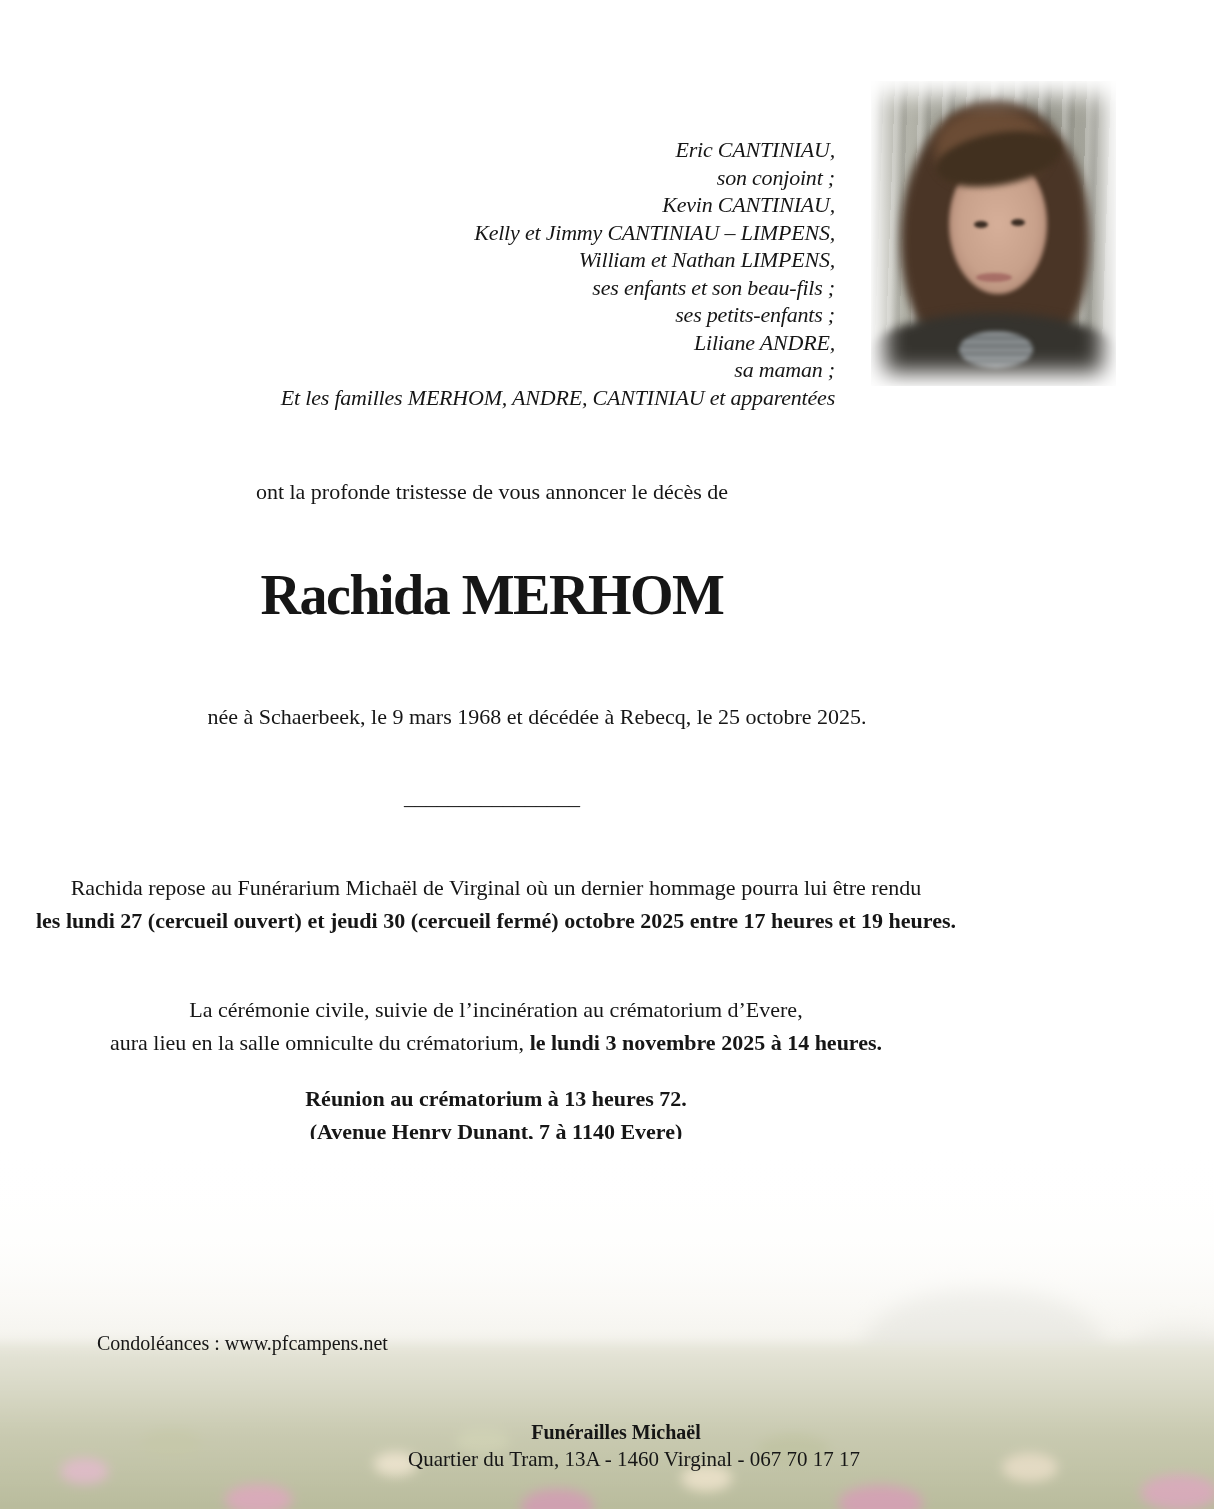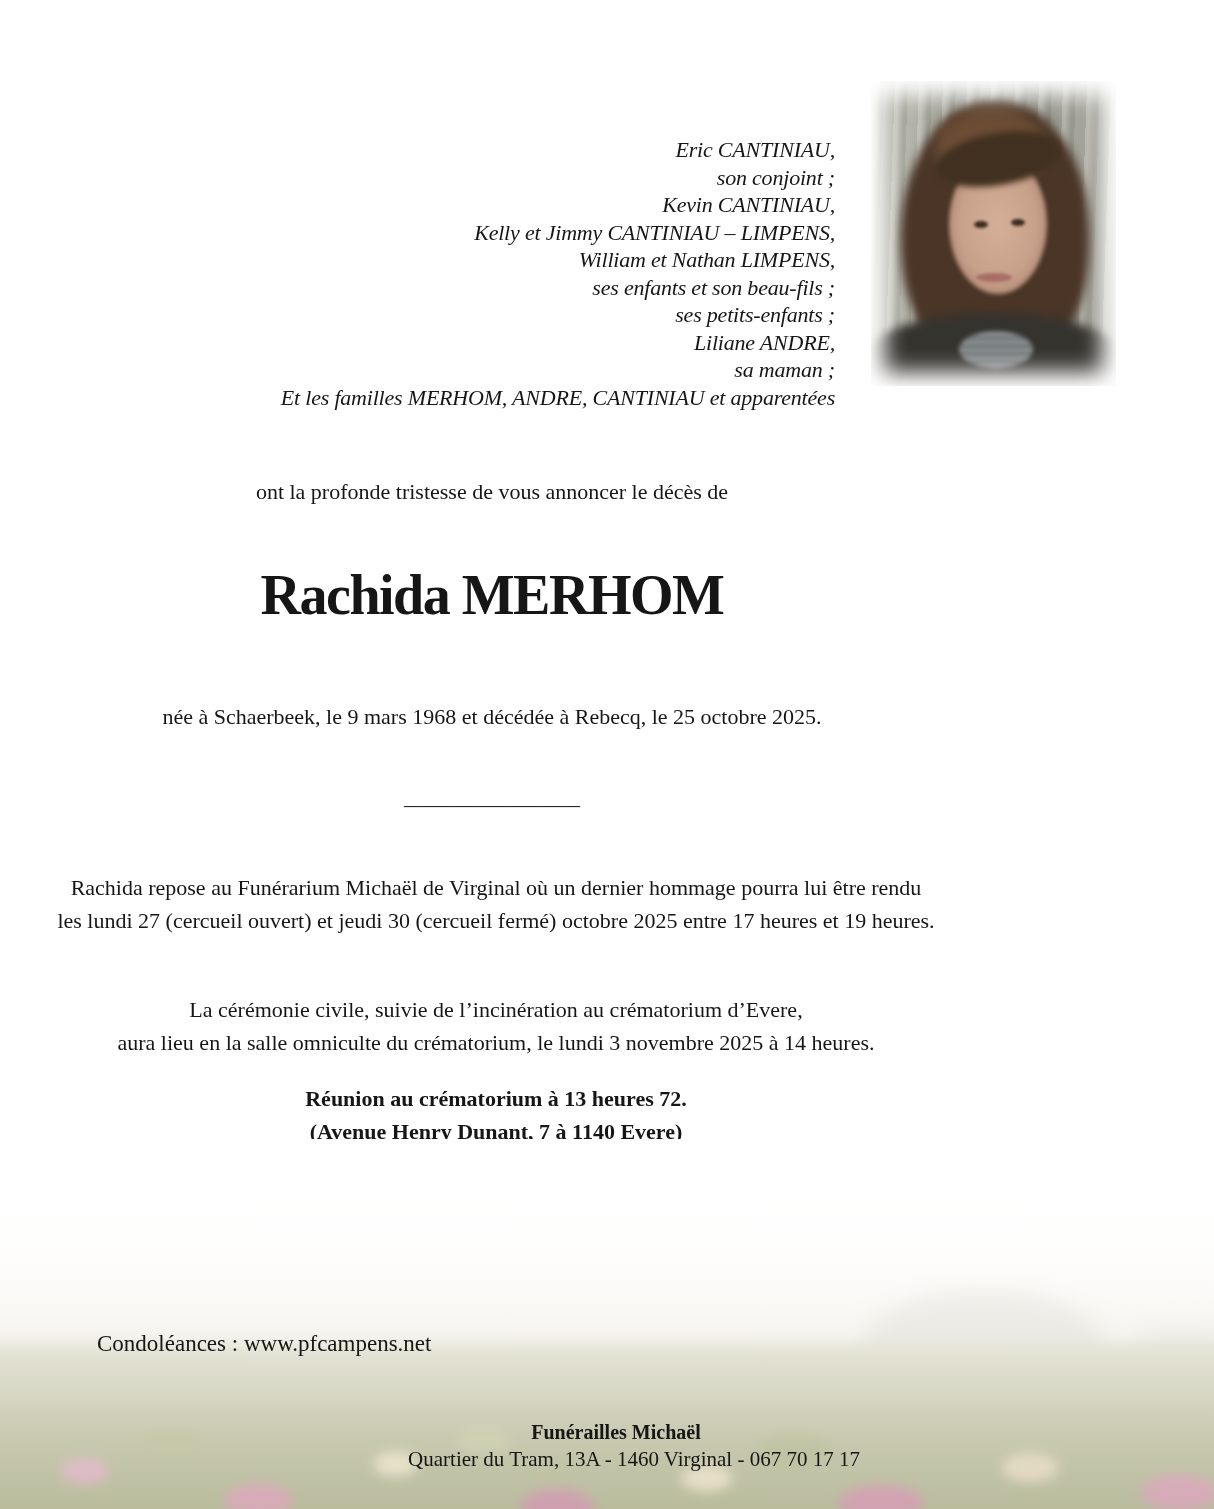--- a/index.html
+++ b/index.html
@@ -12,33 +12,33 @@
   
   .family{position:absolute;left:115px;top:136px;width:720px;font-size:22px;letter-spacing:-0.2px;}
   .family .ln{line-height:27.5px;white-space:nowrap;}
   .fam-left{text-align:right;font-style:italic;}
   .fam-right{text-align:right;font-style:italic;}
 
   
   .center-line{position:absolute;left:0;width:984px;text-align:center;}
   .intro{top:478px;font-size:22px;line-height:28px;}
   .deceased-name{top:563px;font-size:56px;line-height:64px;font-weight:bold;letter-spacing:-1.5px;}
-  .life-dates{top:703px;font-size:22px;line-height:28px;}
+  .life-dates{top:703px;font-size:22px;line-height:28px;padding-left:45px;}
   .separator{top:783px;font-size:22px;line-height:28px;letter-spacing:0;}
 
   .para{position:absolute;left:0;width:992px;text-align:center;font-size:22px;line-height:33px;}
   .repose{top:871px;}
   .ceremony{top:993px;}
   .meeting{top:1082px;font-weight:bold;}
-  .b{font-weight:normal;}
+  .b{font-weight:bold;}
   .notice{position:absolute;left:0;width:1214px;top:1228px;text-align:center;
           font-size:23px;line-height:30px;font-style:italic;letter-spacing:0.5px;}
 
   
-  .condolences{position:absolute;left:97px;top:1330px;font-size:23px;line-height:27px;z-index:6;}
+  .condolences{position:absolute;left:97px;top:1330px;font-size:20px;line-height:27px;z-index:6;}
   .funeral-home{position:absolute;left:9px;width:1214px;top:1419px;text-align:center;
                 font-size:20px;line-height:26px;font-weight:bold;z-index:6;}
   .address{position:absolute;left:0;width:1214px;top:1446px;text-align:center;
            font-size:21px;line-height:27px;z-index:6;padding-left:27px;}
 
   
   .photo{position:absolute;left:867px;top:77px;width:253px;height:313px;z-index:2;}
   .photo .inner{position:absolute;inset:4px;overflow:hidden;
     background:
       repeating-linear-gradient(92deg, rgba(255,255,255,0.22) 0 3px, rgba(0,0,0,0.07) 10px 13px, rgba(0,0,0,0) 13px 24px),

